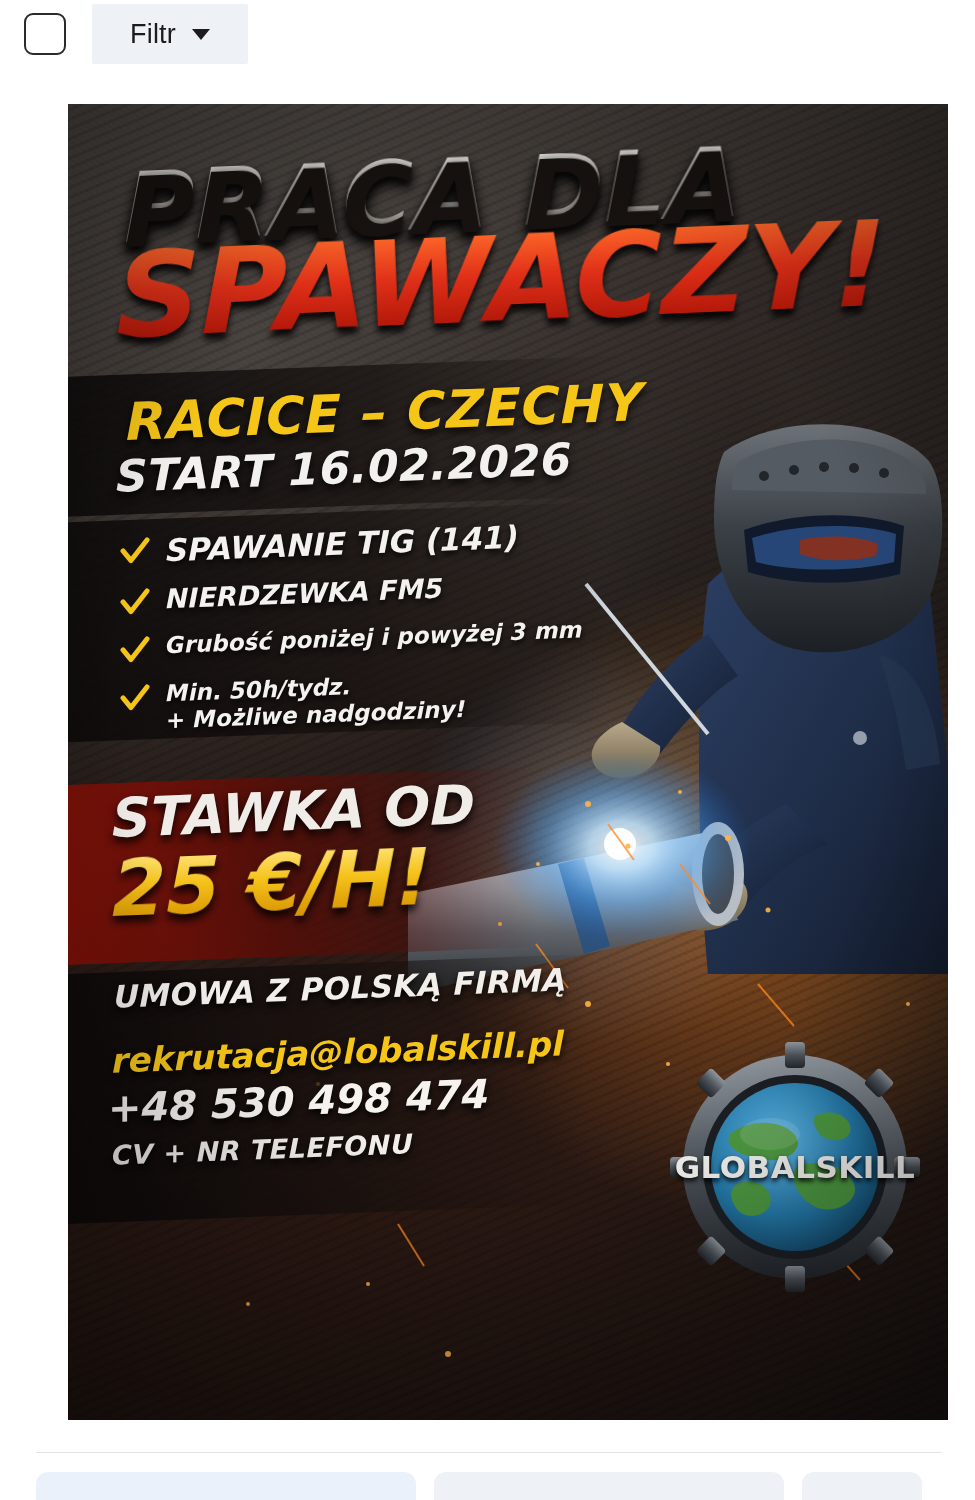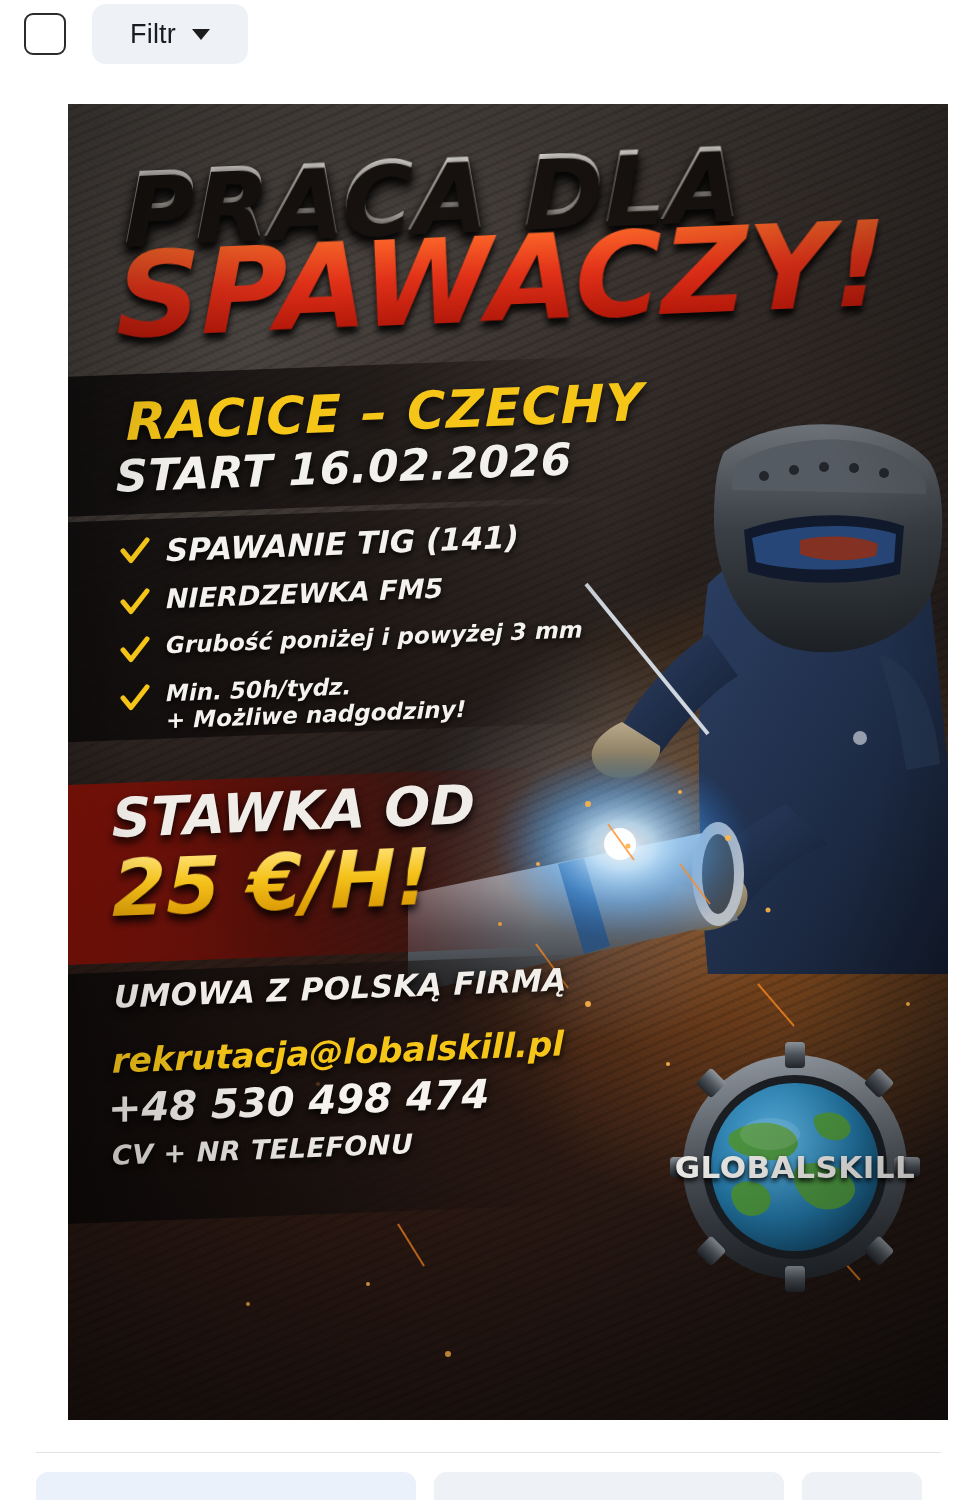--- a/index.html
+++ b/index.html
@@ -34,21 +34,21 @@
     height: 42px;
     border: 2px solid #2b2b2b;
     border-radius: 9px;
     background: #fff;
     flex: 0 0 auto;
   }
   .filter-chip {
     height: 60px;
     min-width: 156px;
     background: #eef1f6;
-    border-radius: 14px;
+    border-radius: 2px;
     display: flex;
     align-items: center;
     justify-content: center;
     gap: 16px;
     padding: 0 22px;
   }
   .filter-chip .label {
     font-size: 27px;
     color: #1c1c1e;
     font-weight: 400;

